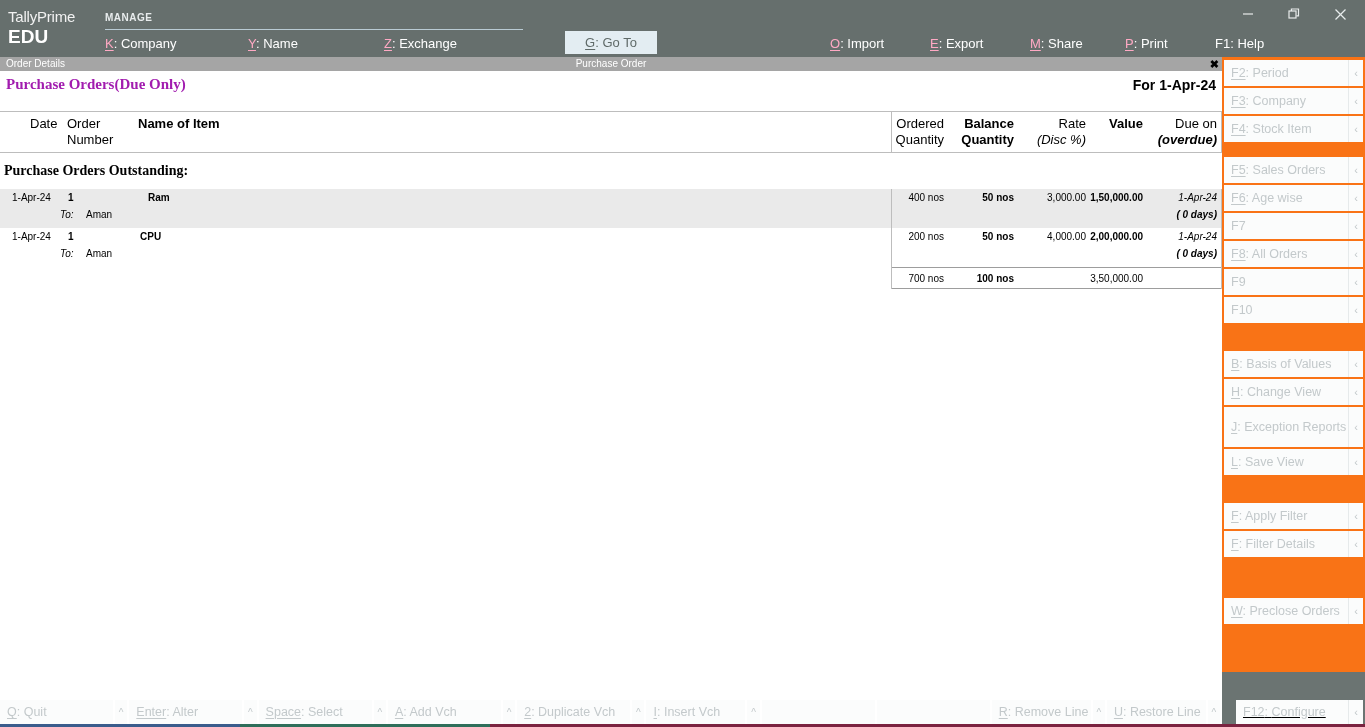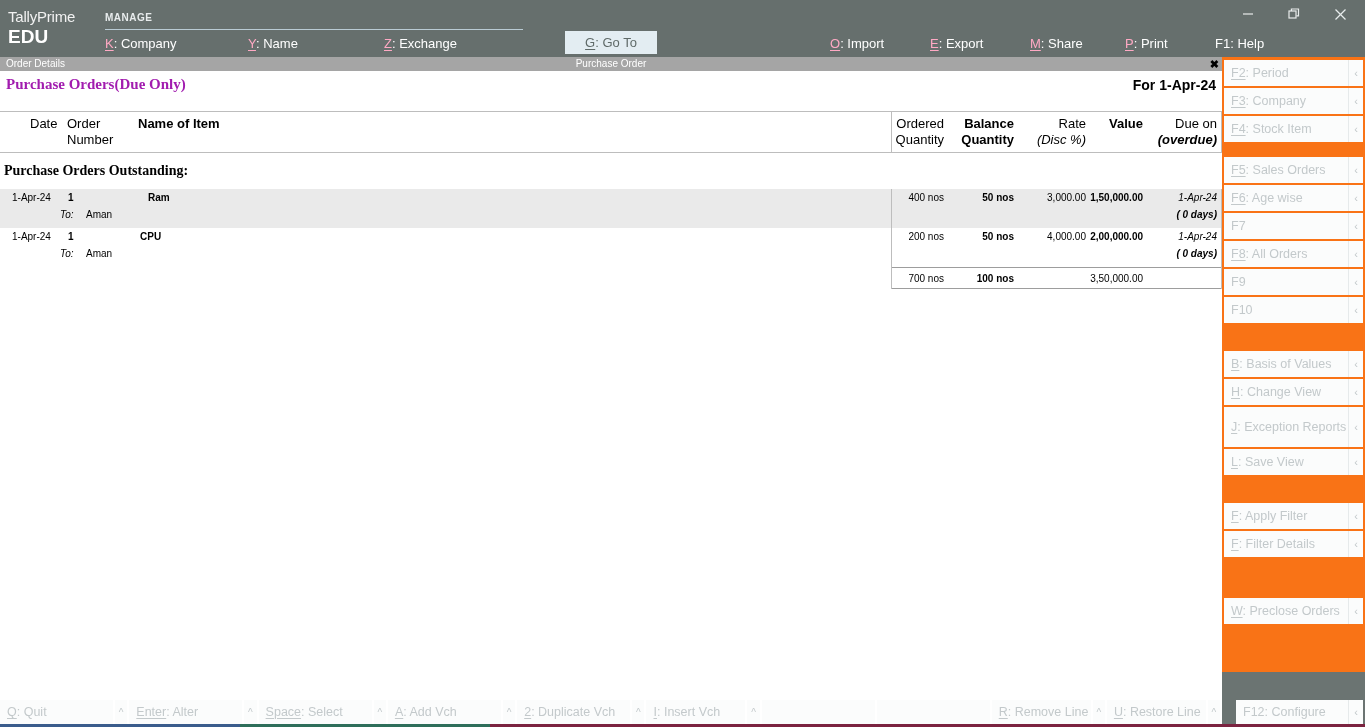--- a/index.html
+++ b/index.html
@@ -234,20 +234,21 @@
     margin-right: 2px;
     display: flex; align-items: center; justify-content: center;
     font-size: 10px; color: #c3c9cb;
   }
   .bb-f12 {
     position: absolute; left: 1236px; top: 700px;
     width: 127px; height: 24px;
     background: #fbfcfc;
     display: flex; align-items: center;
     cursor: default;
+    text-decoration: underline;
   }
   .bb-f12 .sb-chev { border-left: 1px solid #e6eaeb; }
 
   .bottom-accent {
     position: absolute; left: 0; top: 724px; width: 1365px; height: 3px;
     background: #7b2340;
   }
   .bottom-accent .seg1 {
     position: absolute; left: 0; top: 0; width: 240px; height: 3px;
     background: #3a5c8c;

